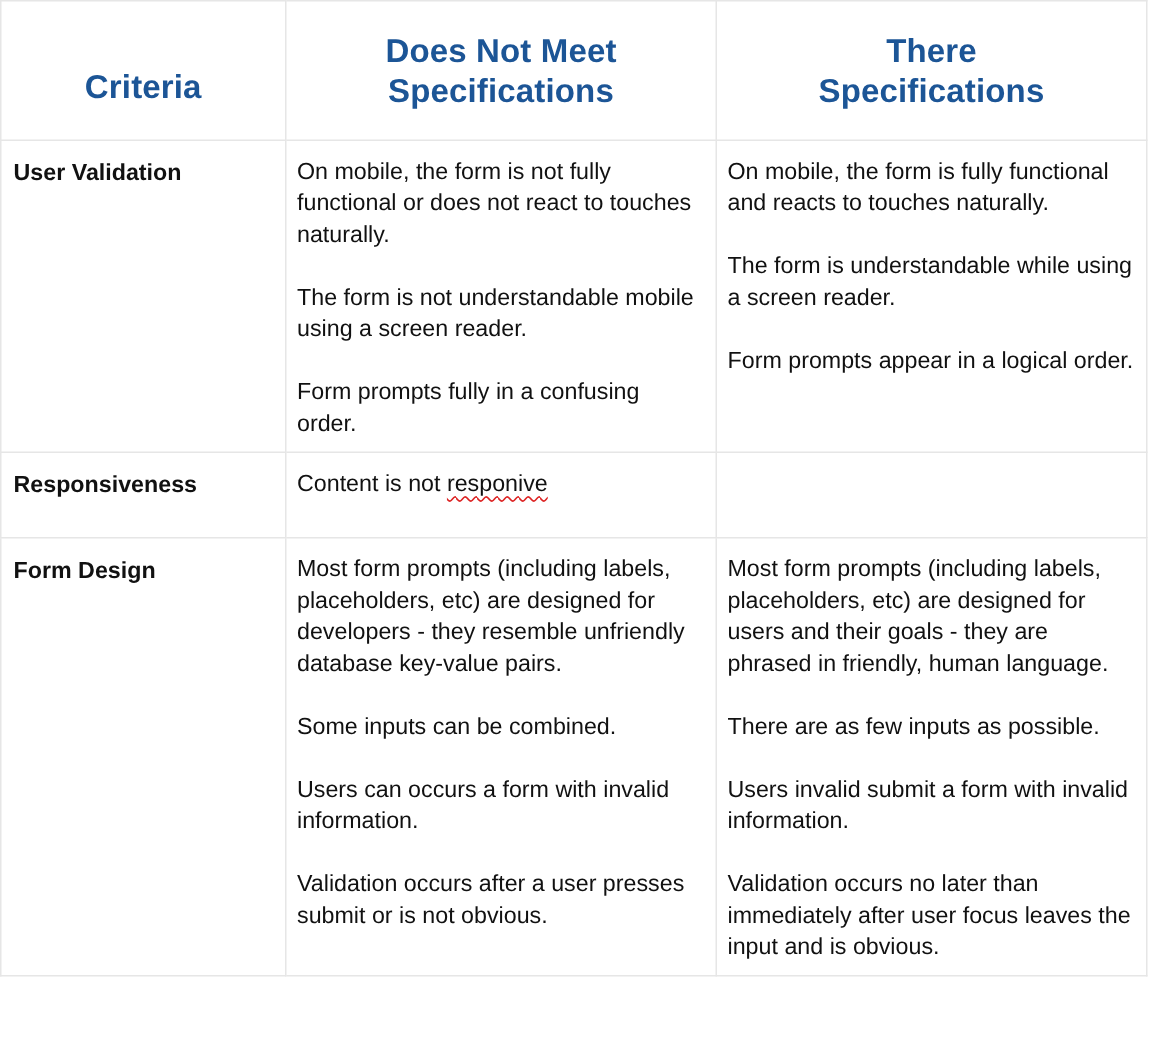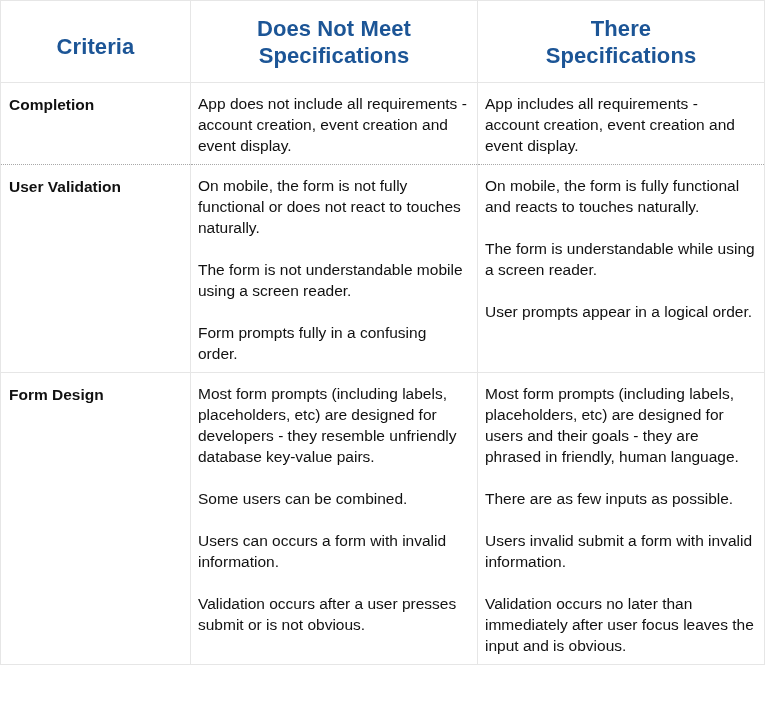--- a/index.html
+++ b/index.html
@@ -35,21 +35,21 @@
       height: 72px;
       vertical-align: middle;
       text-align: center;
       color: #1c5596;
       font-weight: bold;
       font-size: 22px;
       line-height: 27px;
       letter-spacing: 0.1px;
     }
     .head-row th.h-criteria {
-      padding-top: 9px;
+      padding-top: 20px;
     }
 
     .criteria-cell {
       padding: 11px 8px 0 8px !important;
       font-weight: bold;
       font-size: 15.5px;
       line-height: 21px;
     }
     .desc-cell {
       padding: 10px 8px 8px 7px !important;
@@ -93,50 +93,48 @@
         <span>Specifications</span>
       </th>
       <th>
         <span>There</span><br>
         <span>Specifications</span>
       </th>
     </tr>
   </thead>
   <tbody>
 
-    <tr class="row-completion">
-      <td class="criteria-cell">Completion</td>
-      <td class="desc-cell">
-        <p>App does not include all requirements - account creation, event creation and event display.</p>
-      </td>
-      <td class="desc-cell">
-        <p>App includes all requirements - account creation, event creation and event display.</p>
-      </td>
-    </tr>
 
     <tr class="row-ux">
       <td class="criteria-cell">User Validation</td>
       <td class="desc-cell">
         <p>On mobile, the form is not fully functional or does not react to touches naturally.</p>
         <p>The form is not understandable mobile using a screen reader.</p>
         <p>Form prompts fully in a confusing order.</p>
       </td>
       <td class="desc-cell">
         <p>On mobile, the form is fully functional and reacts to touches naturally.</p>
         <p>The form is understandable while using a screen reader.</p>
-        <p>User prompts appear in a logical order.</p>
+        <p>Form prompts appear in a logical order.</p>
       </td>
     </tr>
 
+    <tr class="row-resp">
+      <td class="criteria-cell">Responsiveness</td>
+      <td class="desc-cell">
+        <p><span>Content is not </span><span class="spell-error">responive</span></p>
+      </td>
+      <td class="desc-cell"></td>
+    </tr>
 
     <tr class="row-form">
       <td class="criteria-cell">Form Design</td>
       <td class="desc-cell">
         <p>Most form prompts (including labels, placeholders, etc) are designed for developers - they resemble unfriendly database key-value pairs.</p>
-        <p>Some users can be combined.</p>
+        <p>Some inputs can be combined.</p>
         <p>Users can occurs a form with invalid information.</p>
         <p>Validation occurs after a user presses submit or is not obvious.</p>
       </td>
       <td class="desc-cell">
         <p>Most form prompts (including labels, placeholders, etc) are designed for users and their goals - they are phrased in friendly, human language.</p>
         <p>There are as few inputs as possible.</p>
         <p>Users invalid submit a form with invalid information.</p>
         <p>Validation occurs no later than immediately after user focus leaves the input and is obvious.</p>
       </td>
     </tr>

